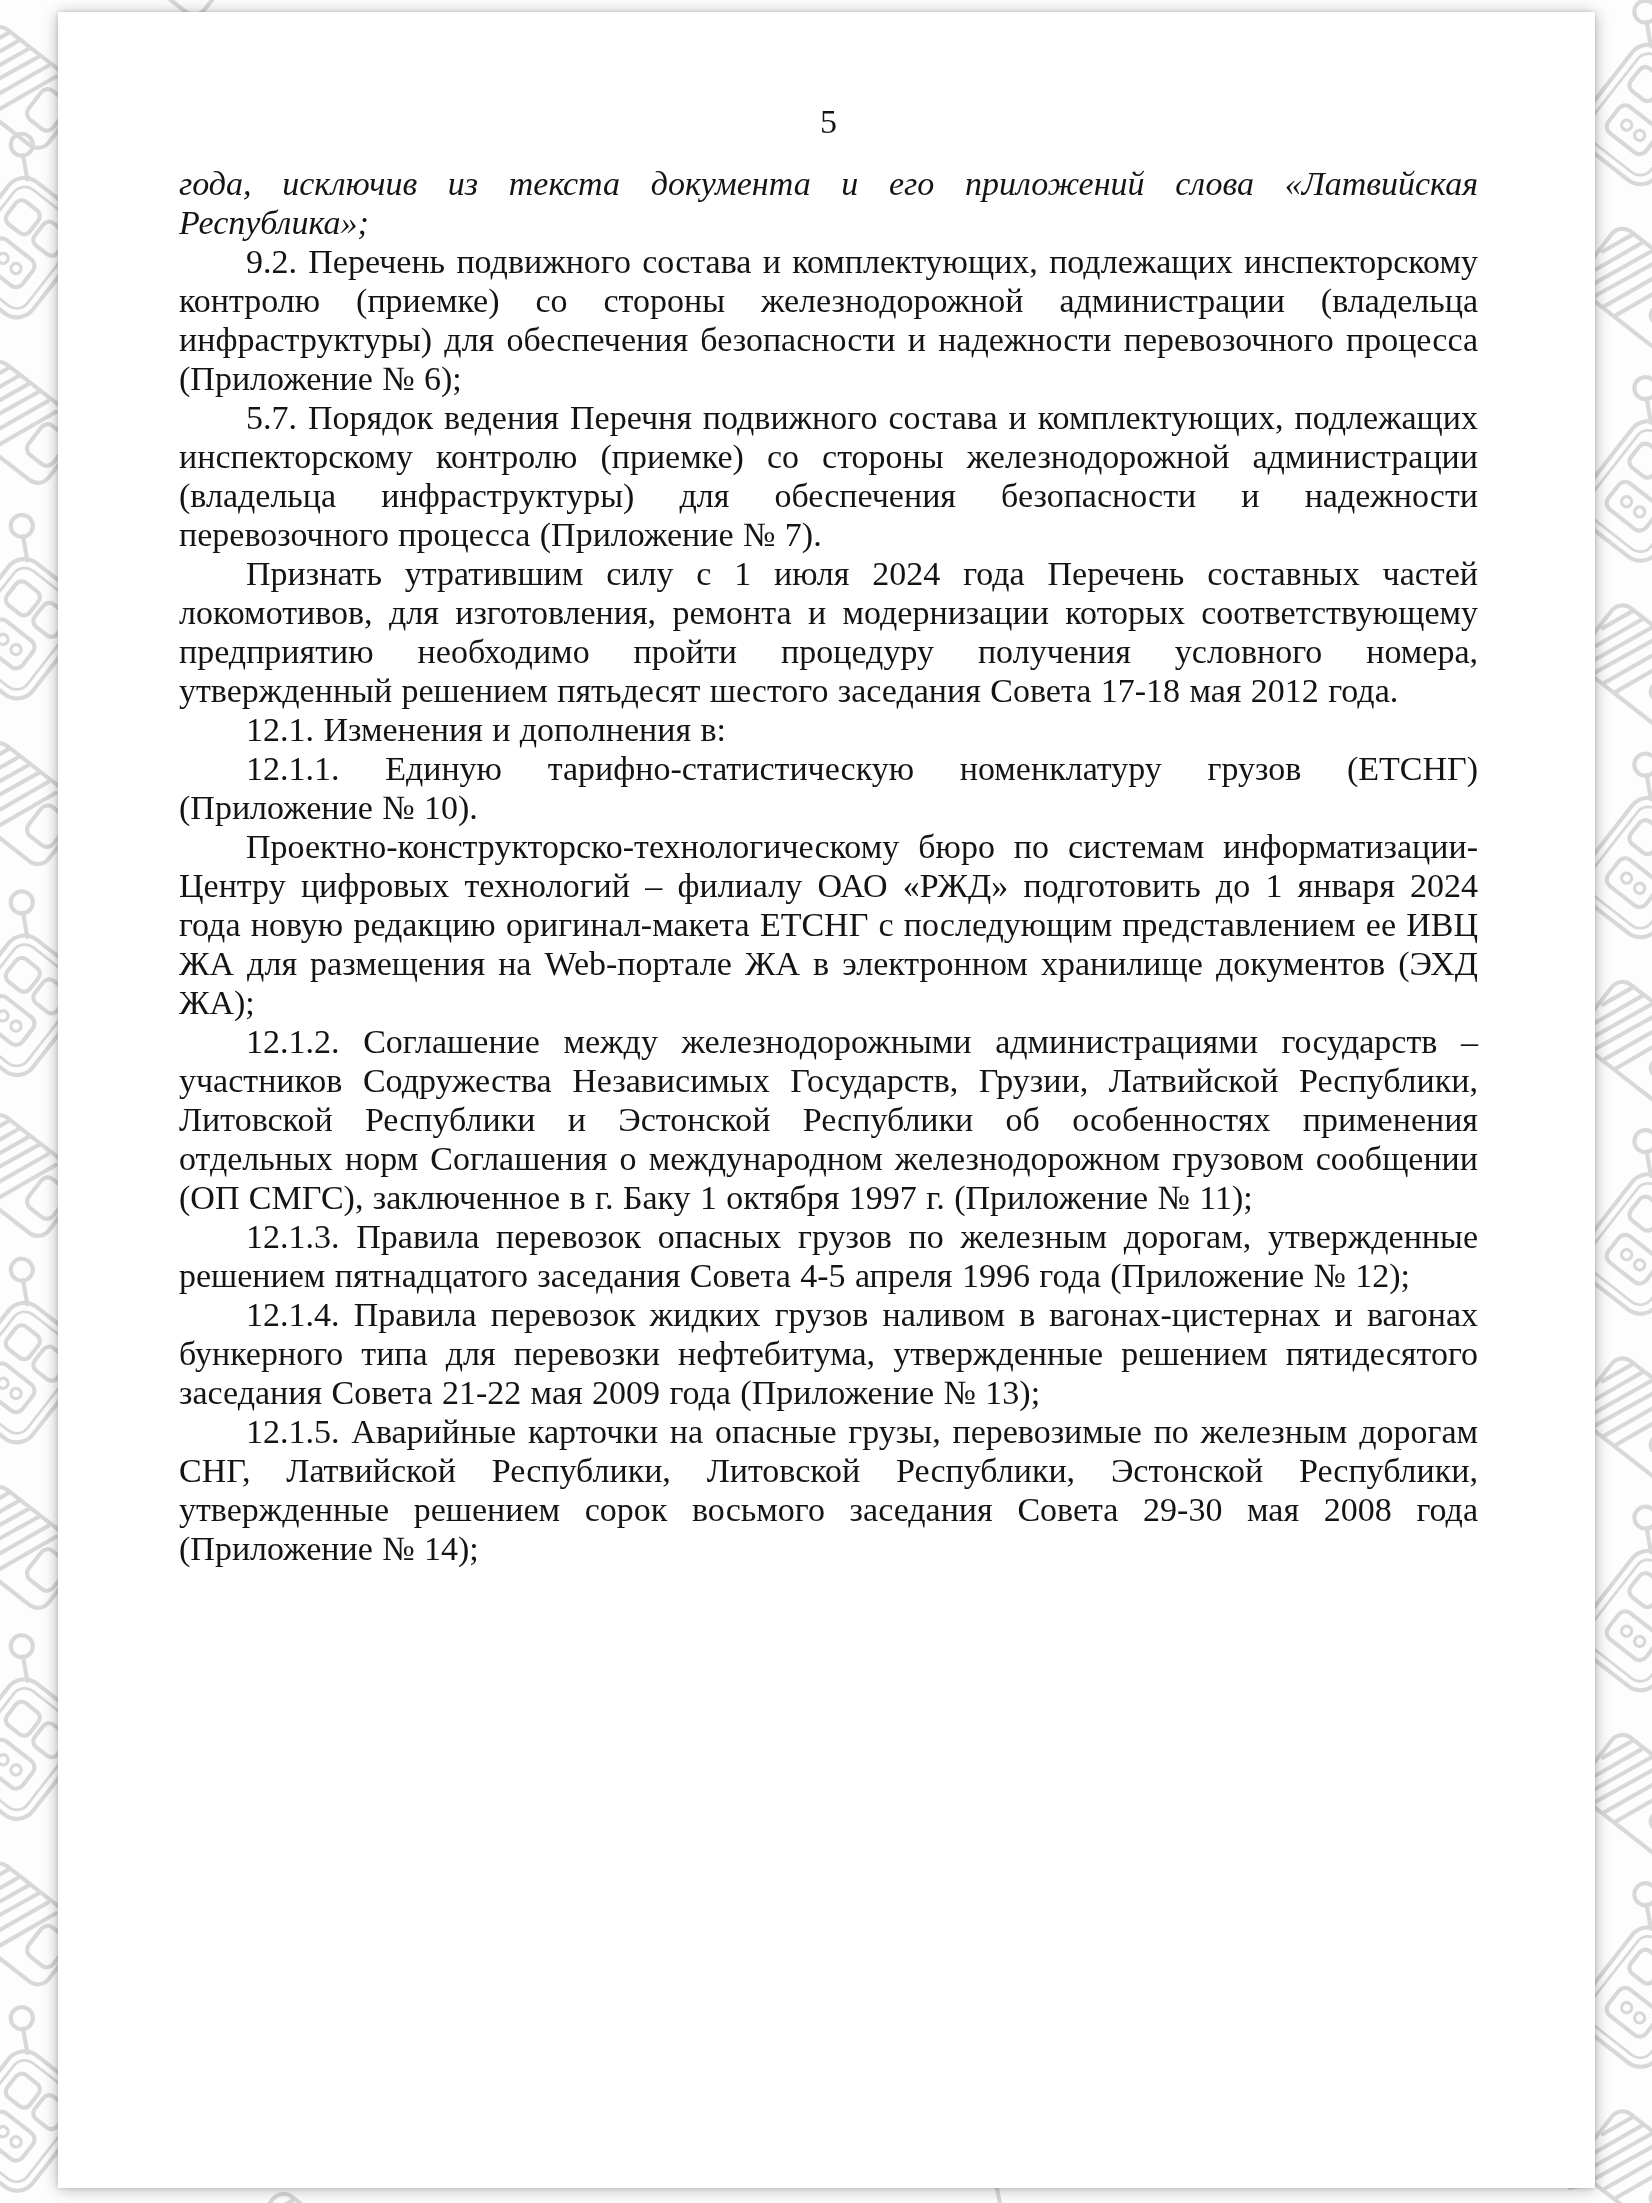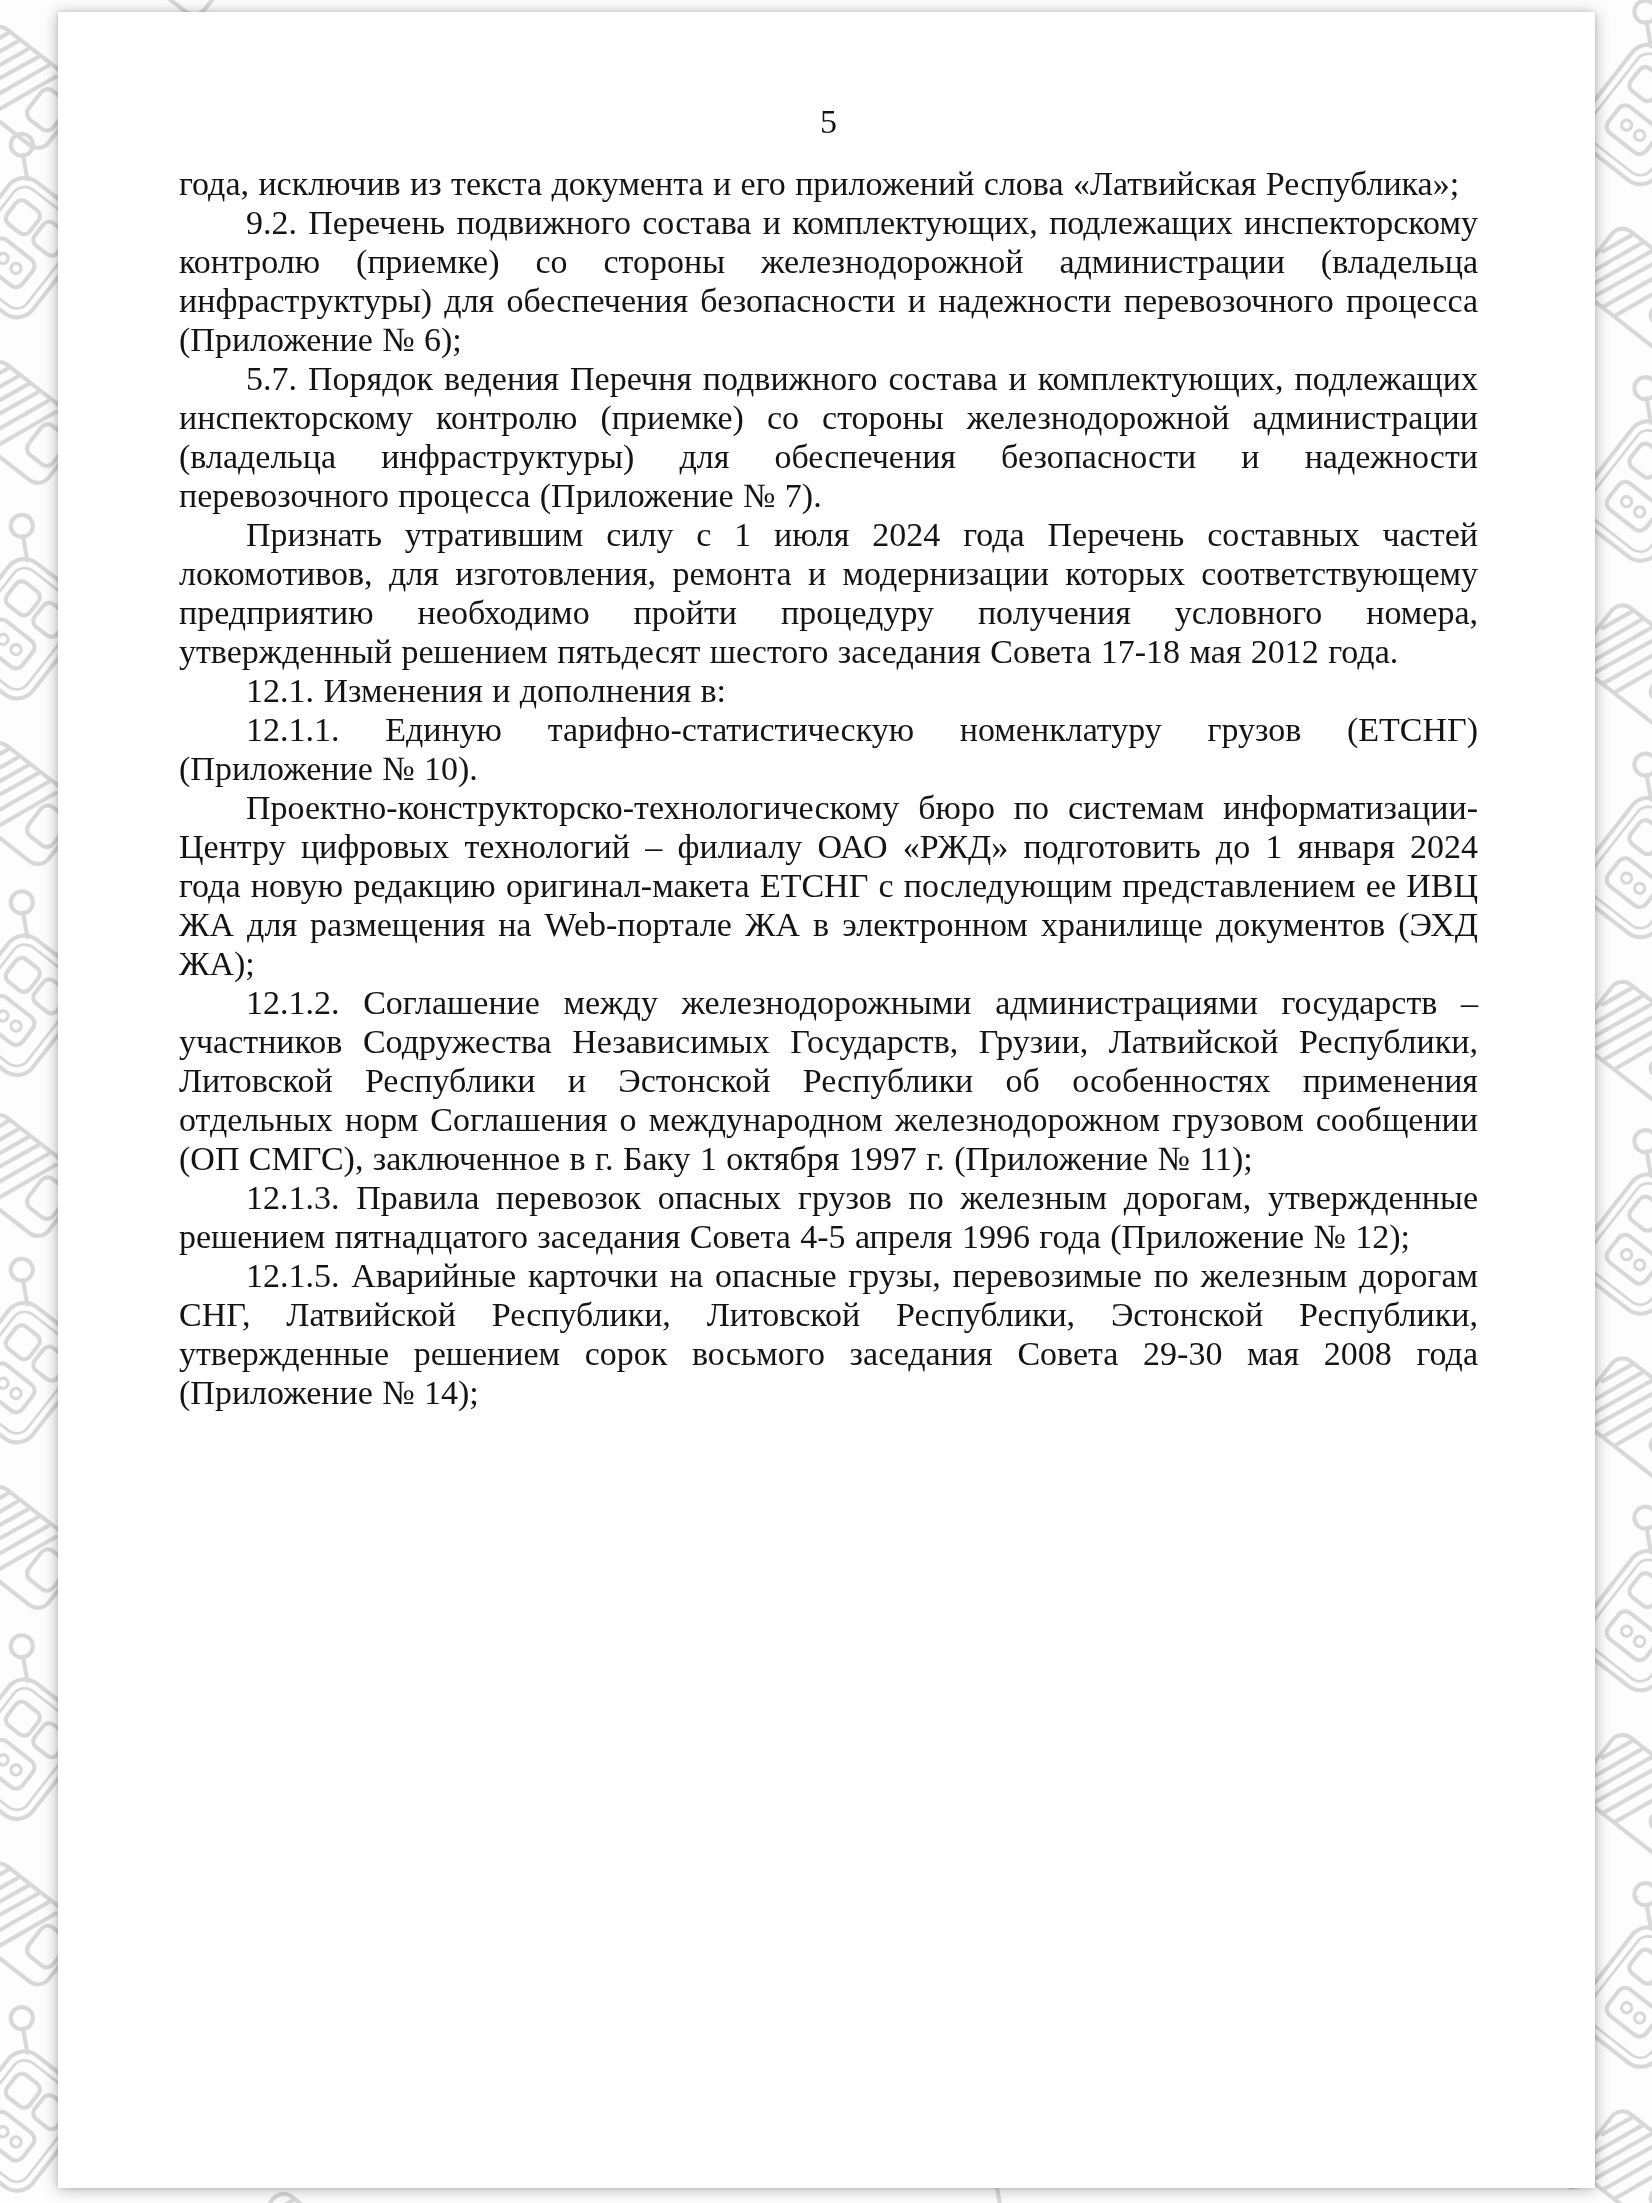--- a/index.html
+++ b/index.html
@@ -31,21 +31,21 @@
   }
   .para {
     margin: 0;
     font-size: 34px;
     line-height: 39px;
     color: #141414;
     text-align: justify;
     text-indent: 67px;
     word-spacing: 0.9px;
   }
-  .para.noind { text-indent: 0; }
+  .para.noind { text-indent: 0; font-style: italic; }
 </style>
 </head>
 <body>
 
 <svg class="bg-svg" width="1653" height="2204" viewBox="0 0 1800 2400">
   <defs>
     <g id="icoA" fill="none" stroke="#d8d8d8" stroke-width="4.5" stroke-linecap="round" stroke-linejoin="round">
       <circle cx="18" cy="16" r="12"></circle>
       <line x1="26" y1="24" x2="46" y2="42"></line>
       <rect x="34" y="38" width="104" height="134" rx="22"></rect>
@@ -160,16 +160,17 @@
   <div class="content">
     <p class="para noind">года, исключив из текста документа и его приложений слова «Латвийская Республика»;</p>
     <p class="para">9.2. Перечень подвижного состава и комплектующих, подлежащих инспекторскому контролю (приемке) со стороны железнодорожной администрации (владельца инфраструктуры) для обеспечения безопасности и надежности перевозочного процесса (Приложение № 6);</p>
     <p class="para">5.7. Порядок ведения Перечня подвижного состава и комплектующих, подлежащих инспекторскому контролю (приемке) со стороны железнодорожной администрации (владельца инфраструктуры) для обеспечения безопасности и надежности перевозочного процесса (Приложение № 7).</p>
     <p class="para">Признать утратившим силу с 1 июля 2024 года Перечень составных частей локомотивов, для изготовления, ремонта и модернизации которых соответствующему предприятию необходимо пройти процедуру получения условного номера, утвержденный решением пятьдесят шестого заседания Совета 17-18 мая 2012 года.</p>
     <p class="para">12.1. Изменения и дополнения в:</p>
     <p class="para">12.1.1. Единую тарифно-статистическую номенклатуру грузов (ЕТСНГ) (Приложение № 10).</p>
     <p class="para">Проектно-конструкторско-технологическому бюро по системам информатизации-Центру цифровых технологий – филиалу ОАО «РЖД» подготовить до 1 января 2024 года новую редакцию оригинал-макета ЕТСНГ с последующим представлением ее ИВЦ ЖА для размещения на Web-портале ЖА в электронном хранилище документов (ЭХД ЖА);</p>
     <p class="para">12.1.2. Соглашение между железнодорожными администрациями государств – участников Содружества Независимых Государств, Грузии, Латвийской Республики, Литовской Республики и Эстонской Республики об особенностях применения отдельных норм Соглашения о международном железнодорожном грузовом сообщении (ОП СМГС), заключенное в г. Баку 1 октября 1997 г. (Приложение № 11);</p>
     <p class="para">12.1.3. Правила перевозок опасных грузов по железным дорогам, утвержденные решением пятнадцатого заседания Совета 4-5 апреля 1996 года (Приложение № 12);</p>
+    <p class="para">12.1.4. Правила перевозок жидких грузов наливом в вагонах-цистернах и вагонах бункерного типа для перевозки нефтебитума, утвержденные решением пятидесятого заседания Совета 21-22 мая 2009 года (Приложение № 13);</p>
     <p class="para">12.1.5. Аварийные карточки на опасные грузы, перевозимые по железным дорогам СНГ, Латвийской Республики, Литовской Республики, Эстонской Республики, утвержденные решением сорок восьмого заседания Совета 29-30 мая 2008 года (Приложение № 14);</p>
   </div>
 </div>
 
 
 </body></html>

